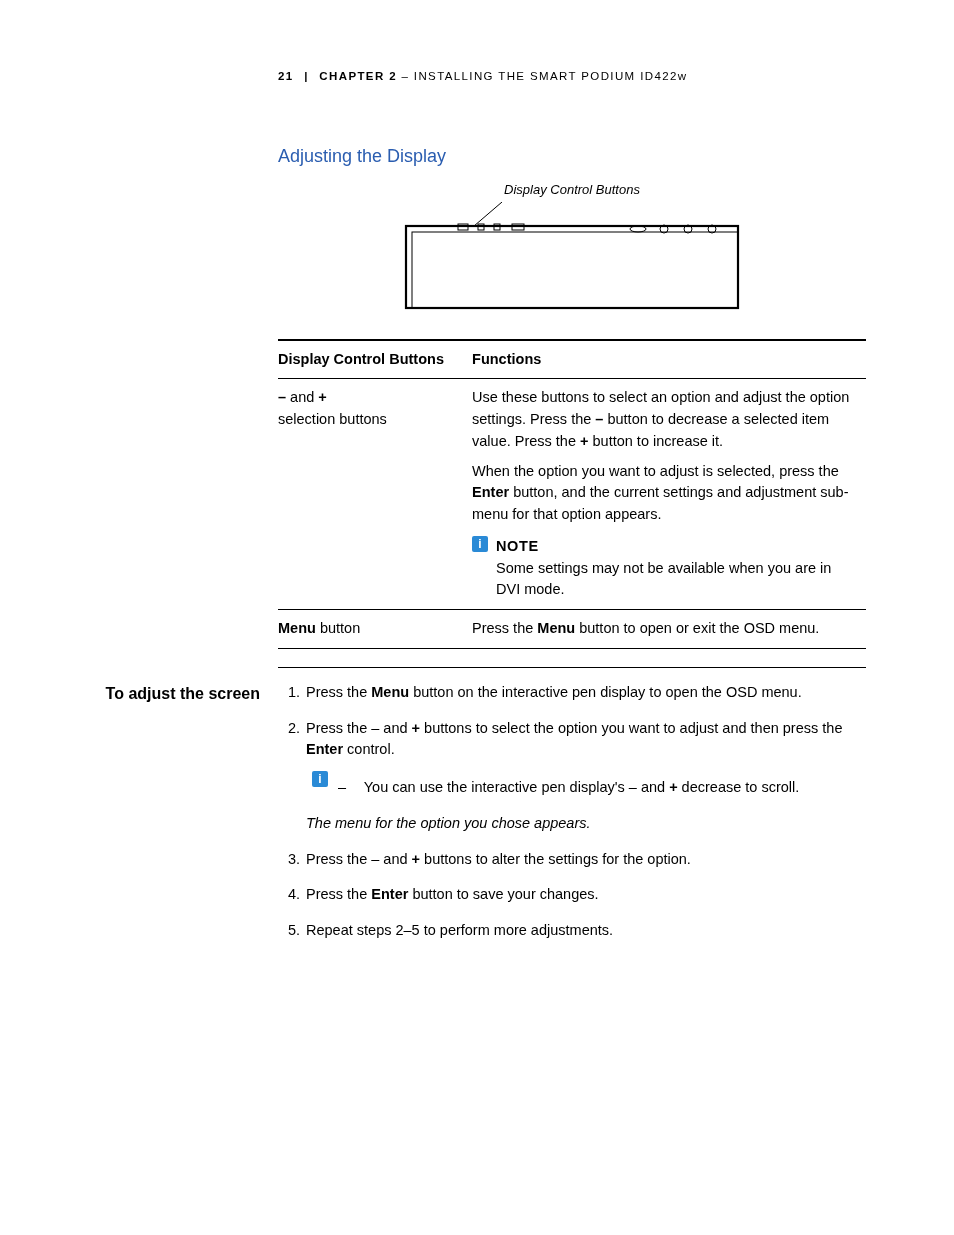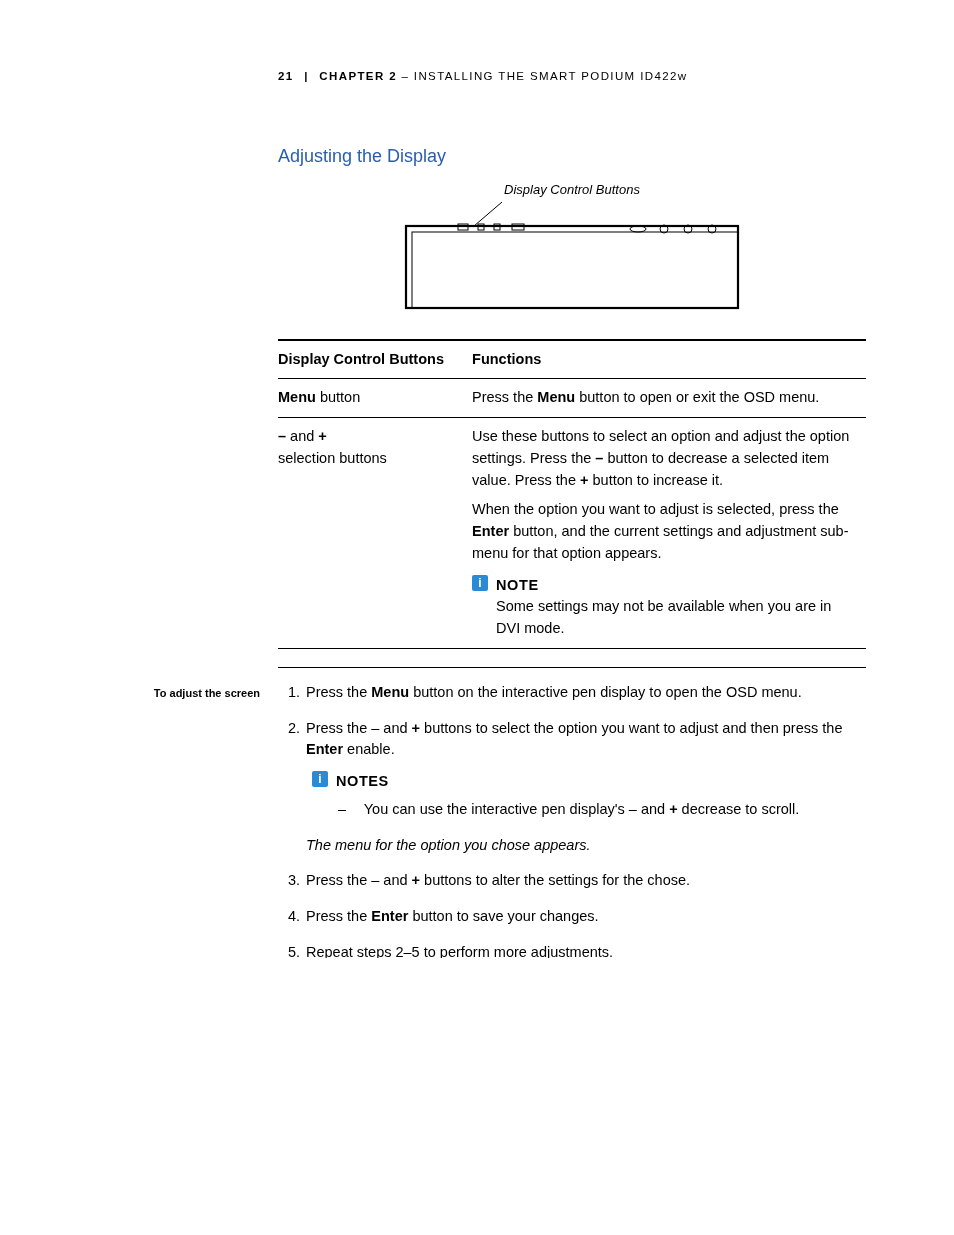--- a/index.html
+++ b/index.html
@@ -98,21 +98,21 @@
     font-weight: bold;
     font-size: 12px;
     text-align: center;
     line-height: 16px;
     border-radius: 2px;
   }
   .note-body { flex: 1 1 auto; }
   .note-title { font-weight: bold; letter-spacing: 0.04em; }
   .steps-label {
     font-weight: bold;
-    font-size: 11px;
+    font-size: 16px;
   }
   hr.divider {
     border: none;
     border-top: 1px solid #000;
     margin: 18px 0 14px 0;
   }
   ol.steps {
     list-style: decimal;
     padding-left: 26px;
     margin: 0;
@@ -178,28 +178,20 @@
       </div>
 
       <table class="button-table">
         <thead>
           <tr>
             <th class="col-a">Display Control Buttons</th>
             <th>Functions</th>
           </tr>
         </thead>
         <tbody>
-          <tr>
-            <td>
-              <span class="b">Menu</span><span> button</span>
-            </td>
-            <td>
-              <span>Press the </span><span class="b">Menu</span><span> button to open or exit the OSD menu.</span>
-            </td>
-          </tr>
           <tr>
             <td>
               <span class="b">–</span><span> and </span><span class="b">+</span><br>
               <span>selection buttons</span>
             </td>
             <td>
               <p>
                 <span>Use these buttons to select an option and adjust the option settings. Press the </span><span class="b">–</span><span> button to decrease a selected item value. Press the </span><span class="b">+</span><span> button to increase it.</span>
               </p>
               <p>
@@ -207,54 +199,61 @@
               </p>
               <div class="note-block">
                 <div class="note-icon">i</div>
                 <div class="note-body">
                   <div class="note-title">NOTE</div>
                   <div>Some settings may not be available when you are in DVI mode.</div>
                 </div>
               </div>
             </td>
           </tr>
+          <tr>
+            <td>
+              <span class="b">Menu</span><span> button</span>
+            </td>
+            <td>
+              <span>Press the </span><span class="b">Menu</span><span> button to open or exit the OSD menu.</span>
+            </td>
+          </tr>
         </tbody>
       </table>
 
       <hr class="divider">
     </div>
   </div>
 
   <div class="content-row">
     <div class="left-col">
       <span class="steps-label">To adjust the screen</span>
     </div>
     <div class="right-col">
       <ol class="steps">
         <li>
           <span>Press the </span><span class="b">Menu</span><span> button on the interactive pen display to open the OSD menu.</span>
         </li>
         <li>
-          <span>Press the – and </span><span class="b">+</span><span> buttons to select the option you want to adjust and then press the </span><span class="b">Enter</span><span> enable.</span>
+          <span>Press the – and </span><span class="b">+</span><span> buttons to select the option you want to adjust and then press the </span><span class="b">Enter</span><span> control.</span>
 
           <div class="note-block" style="margin-left:6px;">
             <div class="note-icon">i</div>
             <div class="note-body">
-              <div class="note-title">NOTES</div>
               <ul class="dash">
                 <li>
                   <span>You can use the interactive pen display's – and </span><span class="b">+</span><span> decrease to scroll.</span>
                 </li>
               </ul>
             </div>
           </div>
           <p style="margin-top:4px;font-style:italic;">The menu for the option you chose appears.</p>
         </li>
         <li>
-          <span>Press the – and </span><span class="b">+</span><span> buttons to alter the settings for the chose.</span>
+          <span>Press the – and </span><span class="b">+</span><span> buttons to alter the settings for the option.</span>
         </li>
         <li>
           <span>Press the </span><span class="b">Enter</span><span> button to save your changes.</span>
         </li>
         <li>Repeat steps 2–5 to perform more adjustments.</li>
         <li>
           <span>Press the </span><span class="b">Menu</span><span> button to chose the OSD menu.</span>
         </li>
       </ol>
     </div>

